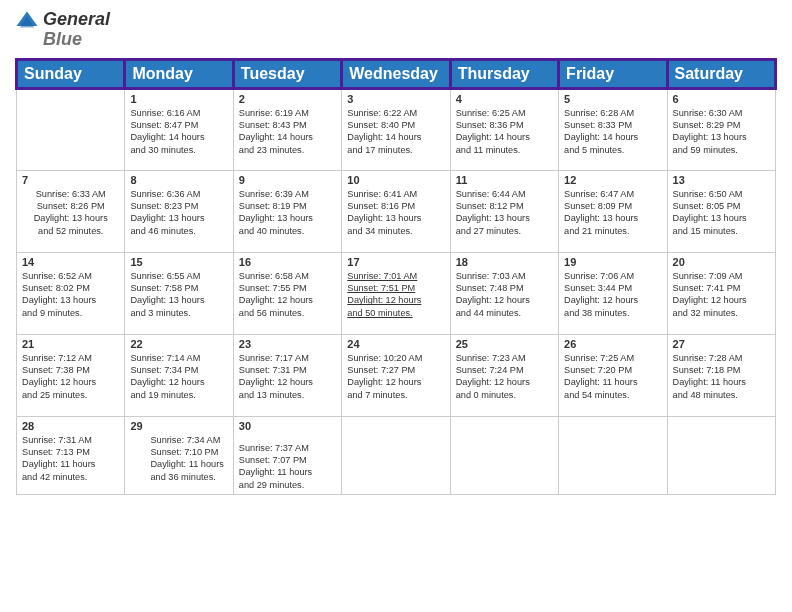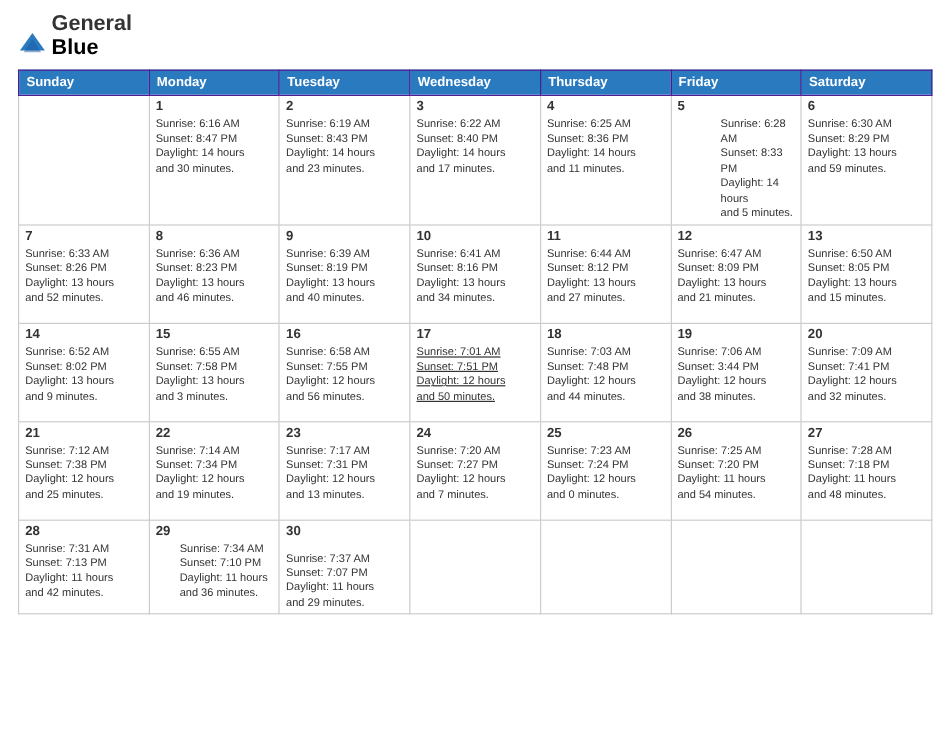--- a/index.html
+++ b/index.html
@@ -17,30 +17,31 @@
       padding: 10px 15px;
     }
     .header {
       display: flex;
       justify-content: space-between;
       align-items: flex-start;
       margin-bottom: 8px;
     }
     .logo {
       display: flex;
-      align-items: flex-end;
+      align-items: flex-start;
       gap: 4px;
+      font-style: italic;
     }
     .logo-text {
       font-size: 18px;
       font-weight: bold;
       line-height: 1.1;
     }
     .logo-text .general { color: #333; }
-    .logo-text .blue { color: #000000; }
+    .logo-text .blue { color: #737373; }
     .logo-icon {
       width: 24px;
       height: 24px;
     }
     .title-block {
       text-align: right;
     }
     .title-block h1 {
       font-size: 28px;
       font-weight: bold;
@@ -54,23 +55,23 @@
     .calendar {
       width: 100%;
       border-collapse: collapse;
       font-size: 10px;
     }
     .calendar th {
       background: #2a7abf;
       color: #fff;
       text-align: left;
       padding: 4px 6px;
-      font-size: 11px;
+      font-size: 16px;
       font-weight: bold;
-      border: 1px solid #4c1d95;
+      border: 3px solid #4c1d95;
     }
     .calendar td {
       border: 1px solid #ccc;
       vertical-align: top;
       padding: 3px 5px;
       width: calc(100% / 7);
       min-height: 80px;
       background: #fff;
     }
     .calendar tr.week-row td {
@@ -153,37 +154,37 @@
           </td>
           <td>
             <span class="day-number">4</span>
             <div class="day-info" style="white-space: pre-line;">Sunrise: 6:25 AM
 Sunset: 8:36 PM
 Daylight: 14 hours
 and 11 minutes.</div>
           </td>
           <td>
             <span class="day-number">5</span>
-            <div class="day-info" style="white-space: pre-line; margin-left: 36px;">Sunrise: 6:28 AM
+            <div class="day-info" style="white-space: pre-line;">Sunrise: 6:28 AM
 Sunset: 8:33 PM
 Daylight: 14 hours
 and 5 minutes.</div>
           </td>
           <td>
             <span class="day-number">6</span>
             <div class="day-info" style="white-space: pre-line;">Sunrise: 6:30 AM
 Sunset: 8:29 PM
 Daylight: 13 hours
 and 59 minutes.</div>
           </td>
         </tr>
         <tr class="week-row">
           <td>
             <span class="day-number">7</span>
-            <div class="day-info" style="white-space: pre-line;">Sunrise: 6:33 AM
+            <div class="day-info" style="white-space: pre-line; text-align: center;">Sunrise: 6:33 AM
 Sunset: 8:26 PM
 Daylight: 13 hours
 and 52 minutes.</div>
           </td>
           <td>
             <span class="day-number">8</span>
             <div class="day-info" style="white-space: pre-line;">Sunrise: 6:36 AM
 Sunset: 8:23 PM
 Daylight: 13 hours
 and 46 minutes.</div>
@@ -292,21 +293,21 @@
           </td>
           <td>
             <span class="day-number">23</span>
             <div class="day-info" style="white-space: pre-line;">Sunrise: 7:17 AM
 Sunset: 7:31 PM
 Daylight: 12 hours
 and 13 minutes.</div>
           </td>
           <td>
             <span class="day-number">24</span>
-            <div class="day-info" style="white-space: pre-line;">Sunrise: 7:20 AM
+            <div class="day-info" style="white-space: pre-line;">Sunrise: 10:20 AM
 Sunset: 7:27 PM
 Daylight: 12 hours
 and 7 minutes.</div>
           </td>
           <td>
             <span class="day-number">25</span>
             <div class="day-info" style="white-space: pre-line;">Sunrise: 7:23 AM
 Sunset: 7:24 PM
 Daylight: 12 hours
 and 0 minutes.</div>

